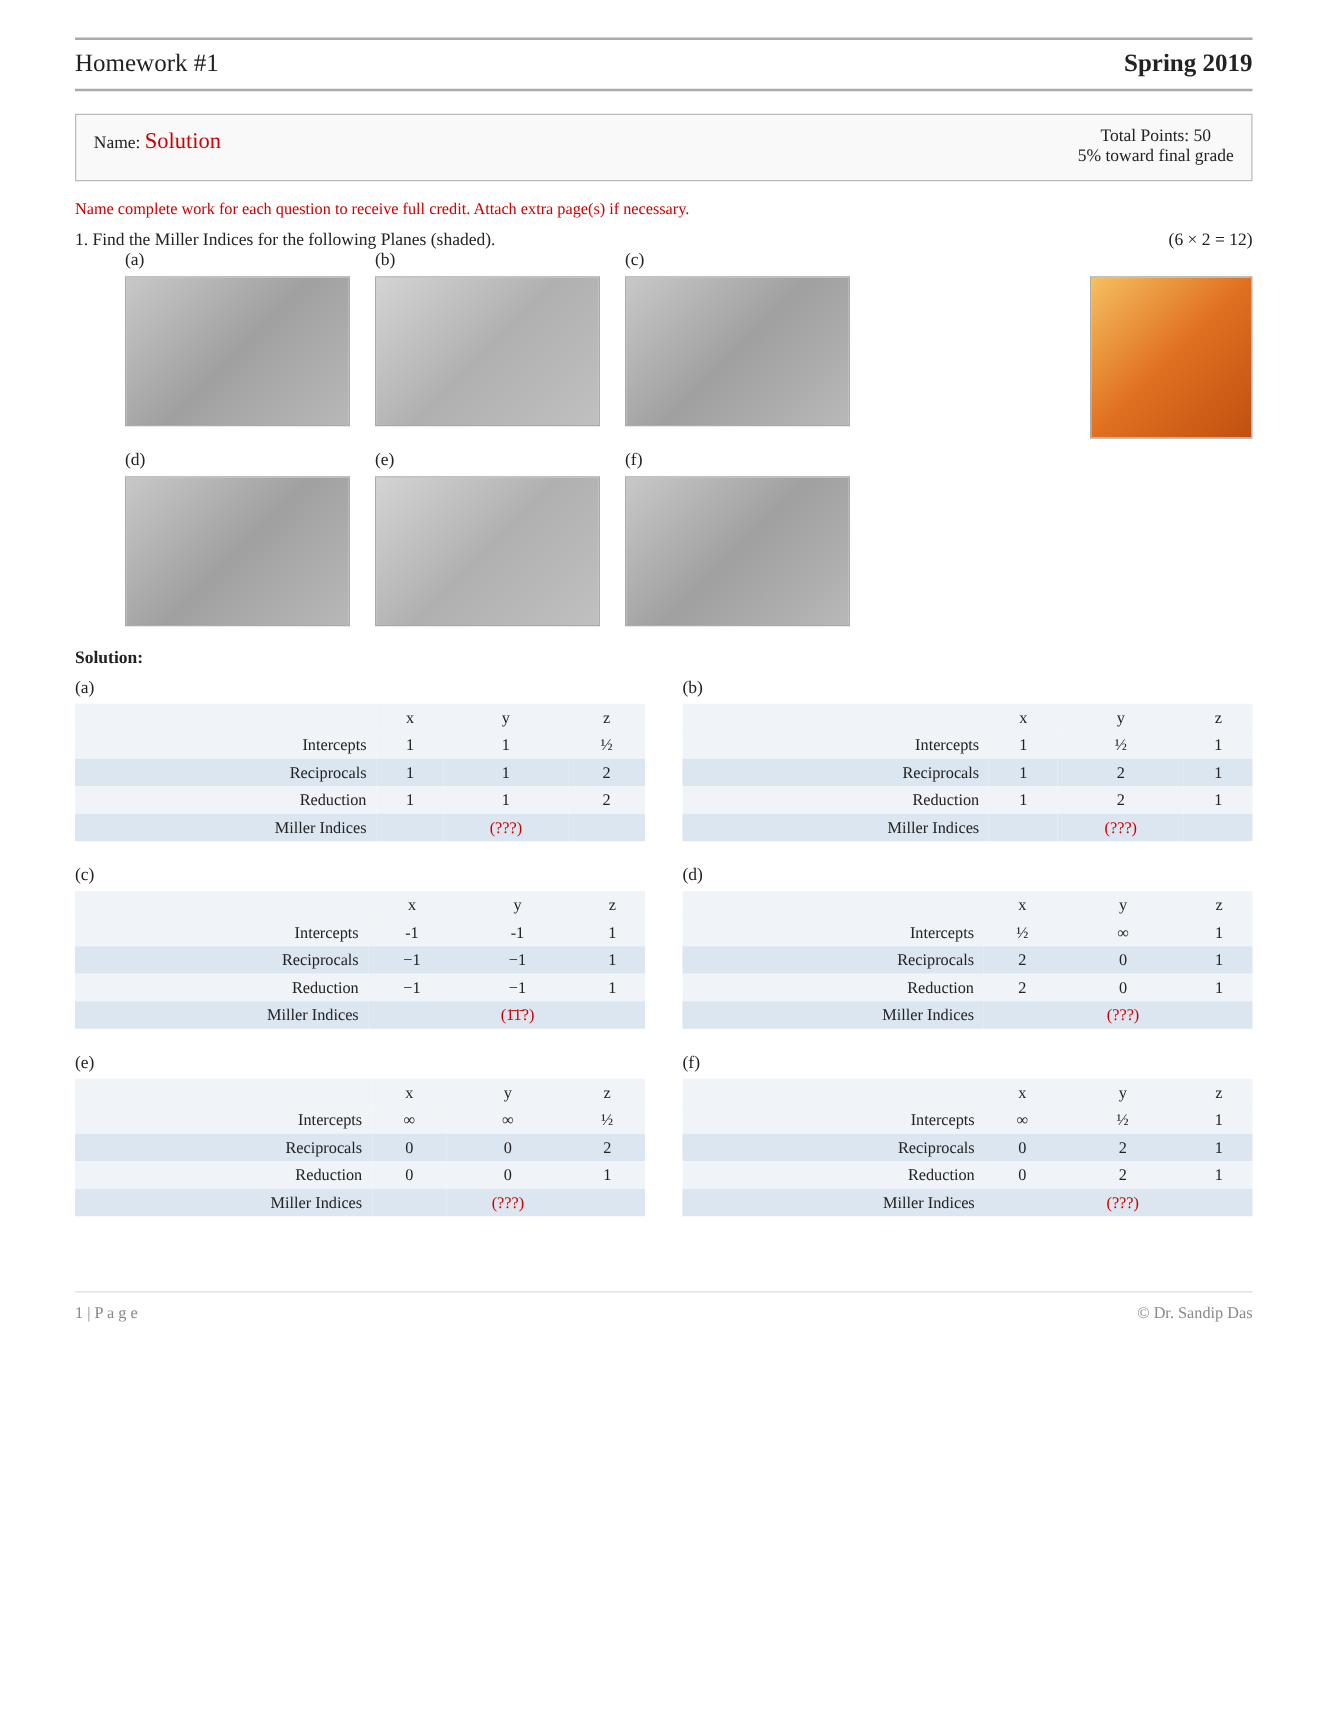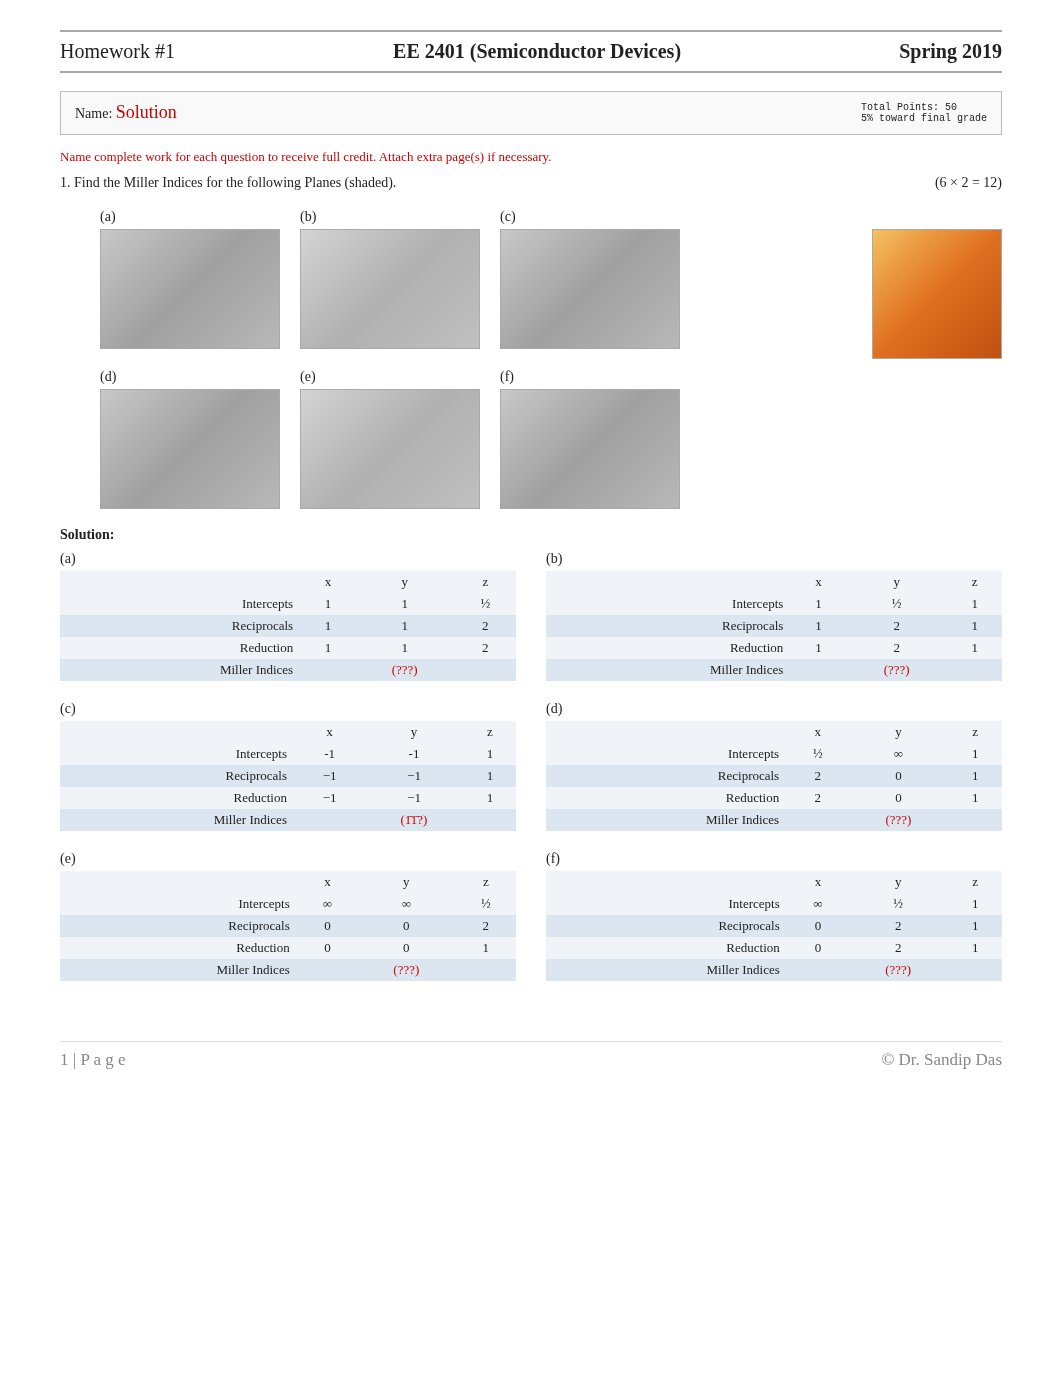--- a/index.html
+++ b/index.html
@@ -27,23 +27,23 @@
     .name-row {
       display: flex;
       justify-content: space-between;
       align-items: flex-start;
       border: 1px solid #bbb;
       padding: 10px 14px;
       margin-bottom: 14px;
       background: #f9f9f9;
     }
     .name-value { color: #c00; font-size: 18px; }
-    .total-points { font-size: 10px; text-align: left; font-family: Liberation Mono, monospace; }
+    .total-points { font-size: 14px; text-align: center; }
     .instructions { color: #c00; font-size: 13px; margin-bottom: 10px; }
-    .question-line { font-size: 14px; margin-bottom: 18px; display: flex; justify-content: space-between; align-items: center; }
+    .question-line { font-size: 14px; margin-bottom: 0; display: flex; justify-content: space-between; align-items: center; }
     .figure-box {
       display: flex;
       flex-direction: column;
       align-items: flex-start;
     }
     .figure-label { font-size: 14px; margin-bottom: 4px; }
     .figure-image {
       width: 180px;
       height: 120px;
       background: #ccc;
@@ -82,32 +82,31 @@
       text-align: right;
       padding-left: 20px;
     }
     table.data-table tr:nth-child(odd) { background: #f0f4f8; }
     table.data-table tr:nth-child(even) { background: #dce6f0; }
     .miller-value { color: #c00; }
     .page-footer {
       display: flex;
       justify-content: space-between;
       margin-top: 60px;
-      font-size: 17px;
+      font-size: 13px;
       color: #888;
       border-top: 1px solid #ddd;
       padding-top: 8px;
     }
   </style>
 </head>
 <body>
 
 <div class="header">
   <span class="header-title">Homework #1</span>
-  <span class="header-course">EE 2401 (Semiconductor Devices)</span>
   <span class="header-semester">Spring 2019</span>
 </div>
 
 <div class="name-row">
   <div>
     <span>Name:</span>
     <span class="name-value">Solution</span>
   </div>
   <div class="total-points">
     <div>Total Points: 50</div>

